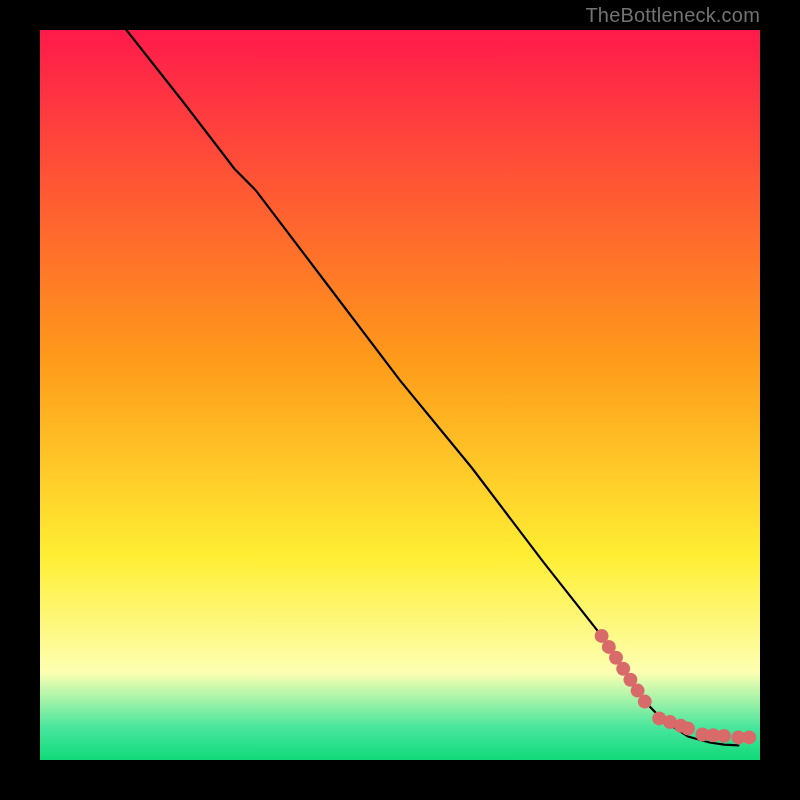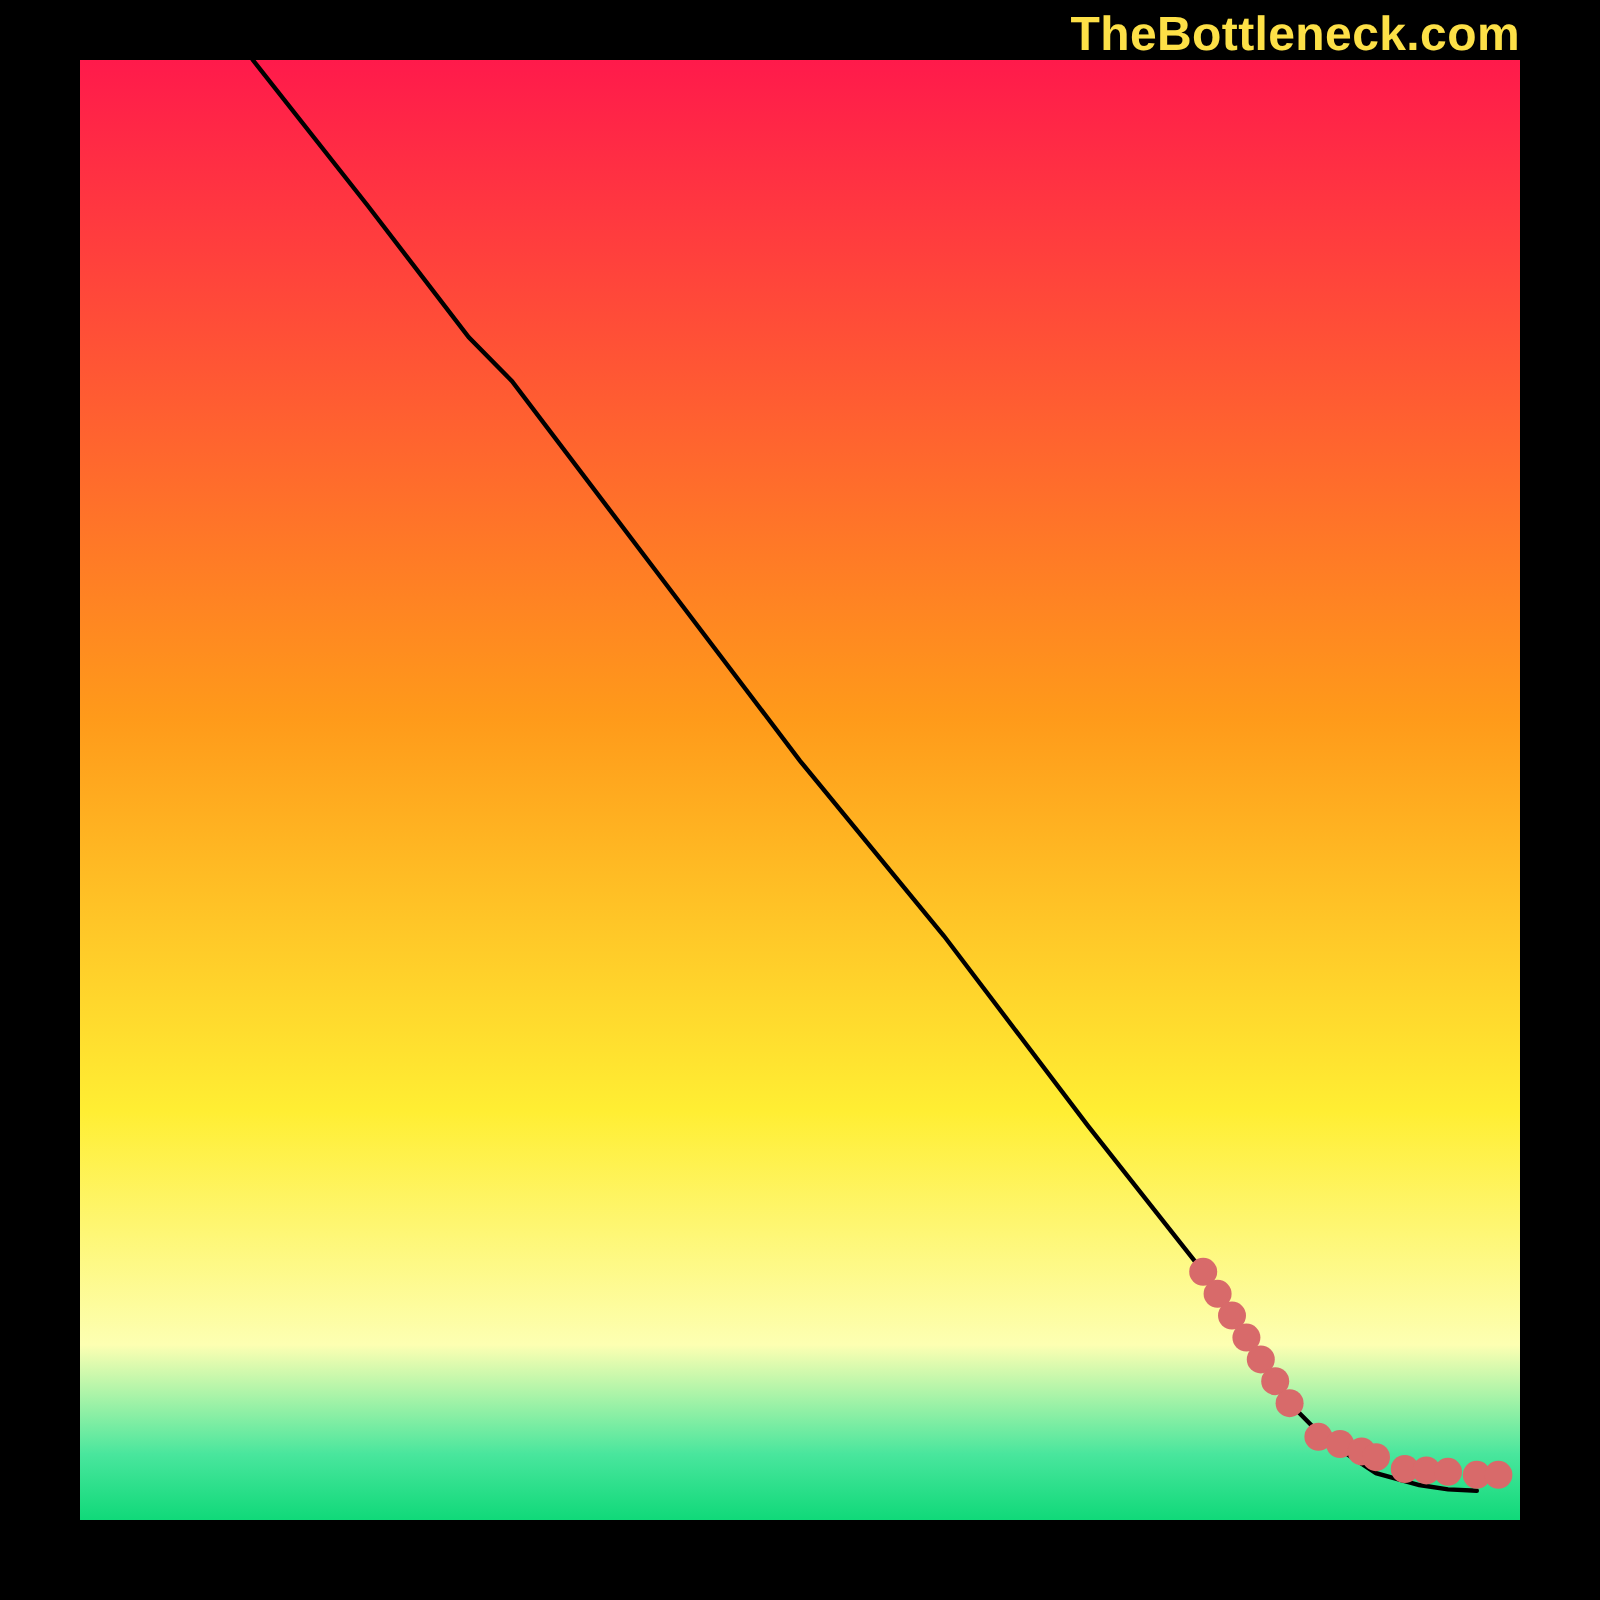--- a/index.html
+++ b/index.html
@@ -35,23 +35,23 @@
     position: absolute;
     left: 0;
     top: 0;
     width: 100%;
     height: 100%;
   }
   .watermark {
     position: absolute;
     top: 4px;
     right: 40px;
-    color: #fde047;
-    font-size: 24px;
-    font-weight: 700;
+    color: #737373;
+    font-size: 20px;
+    font-weight: 400;
     letter-spacing: 0.2px;
   }
 </style>
 </head>
 <body>
 
 <div class="stage">
 
   <div class="plot">
     <svg class="gradient" viewBox="0 0 720 730" preserveAspectRatio="none">

